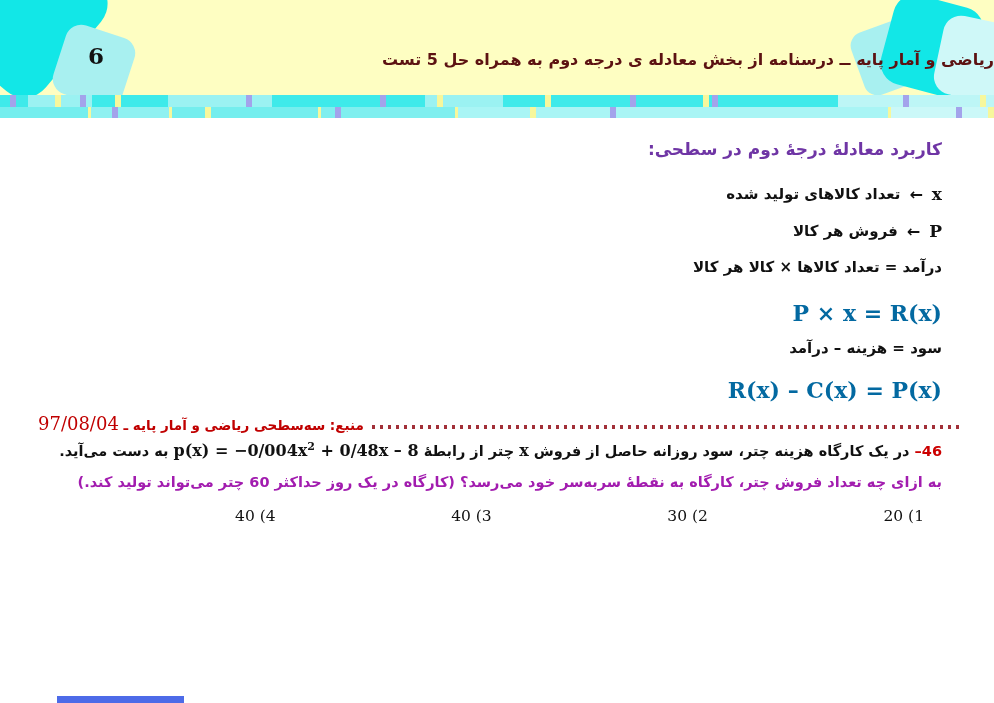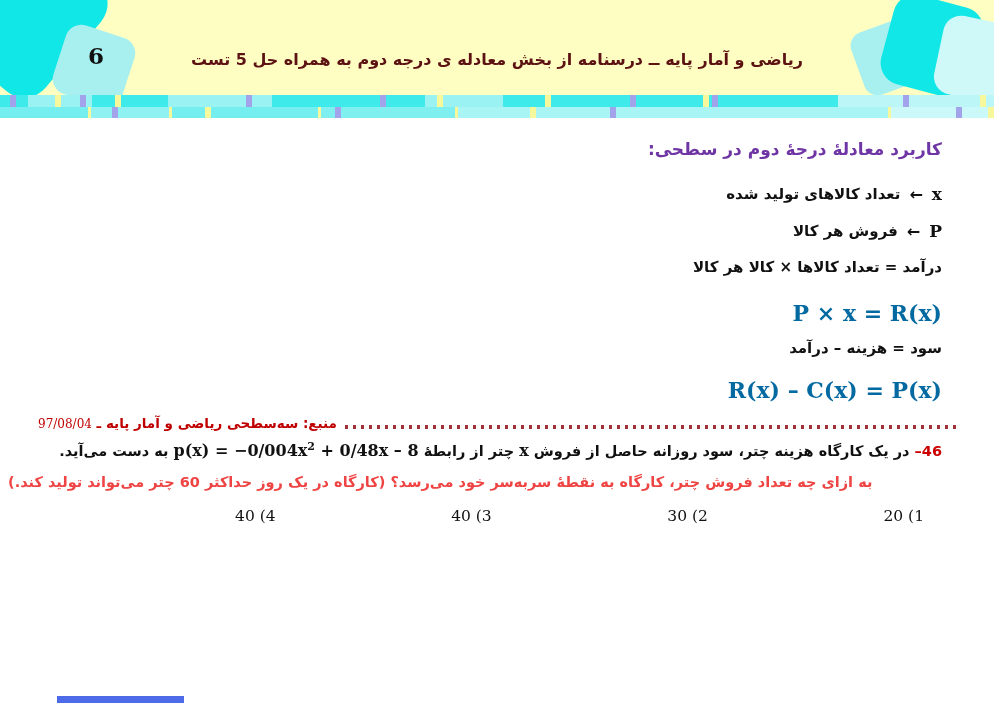--- a/index.html
+++ b/index.html
@@ -16,21 +16,21 @@
   .shape{position:absolute;}
   .shape.cyan{background:#12E7E7;}
   .shape.lcyan{background:#A8F0F0;}
   .shape.pcyan{background:#CFF8F8;}
   .page-num{
     position:absolute;left:88px;top:42px;
     font-family:"DejaVu Serif",serif;font-weight:bold;font-size:23px;color:#111;
     z-index:5;
   }
   .banner-title{
-    position:absolute;left:0;right:0;top:50px;text-align:center;
+    position:absolute;left:0;right:0;top:50px;
     font-size:16px;font-weight:bold;color:#5C1212;z-index:4;
     direction:rtl;
   }
   
   .strip{position:absolute;left:0;top:95px;width:994px;height:23px;background:#3EEAEA;overflow:hidden;}
   .strip .blk{position:absolute;}
   .tick{position:absolute;width:6px;}
   .tick.p{background:#A3A3EB;}
   .tick.y{background:#F7F79C;}
   
@@ -43,30 +43,30 @@
   .formula{position:absolute;right:52px;direction:ltr;text-align:right;
     font-family:"DejaVu Serif",serif;font-weight:bold;font-size:22px;color:#0369a1;}
   
   .source-line{
     position:absolute;left:38px;right:34px;top:411px;height:24px;
     display:flex;direction:rtl;align-items:center;gap:8px;
   }
   .dots{flex:1;height:4px;align-self:center;margin-top:8px;
     background:repeating-linear-gradient(90deg,#A23038 0 3px,transparent 3px 8px);}
   .source-text{font-size:13.5px;font-weight:bold;color:#C00000;white-space:nowrap;}
-  .source-date{font-family:"DejaVu Serif",serif;font-weight:normal;font-size:12px;color:#C00000;}
+  .source-date{font-family:"DejaVu Serif",serif;font-weight:normal;font-size:18px;color:#C00000;}
   
   .q1{position:absolute;left:8px;right:52px;top:440px;direction:rtl;text-align:right;
     font-size:14.5px;font-weight:bold;color:#111;margin:0;}
   .q1 .qnum{color:#CC0000;}
   .q1 .mvar{font-family:"DejaVu Serif",serif;font-size:16px;}
   .inline-formula{font-family:"DejaVu Serif",serif;font-size:16px;white-space:nowrap;}
   .inline-formula sup{font-size:11px;}
-  .q2{position:absolute;left:8px;right:52px;top:474px;direction:rtl;text-align:left;
-    font-size:14.5px;font-weight:bold;color:#ef4444;margin:0;}
+  .q2{position:absolute;left:8px;right:52px;top:474px;direction:rtl;text-align:right;
+    font-size:14.5px;font-weight:bold;color:#a21caf;margin:0;}
   .options{
     position:absolute;left:235px;right:70px;top:507px;
     display:flex;direction:rtl;justify-content:space-between;
     font-family:"DejaVu Serif",serif;font-size:15.5px;color:#111;
   }
   .options span{direction:ltr;unicode-bidi:bidi-override;}
   .bottom-bar{position:absolute;left:57px;top:696px;width:127px;height:7px;background:#4D6BE8;}
 </style>
 </head>
 <body>

